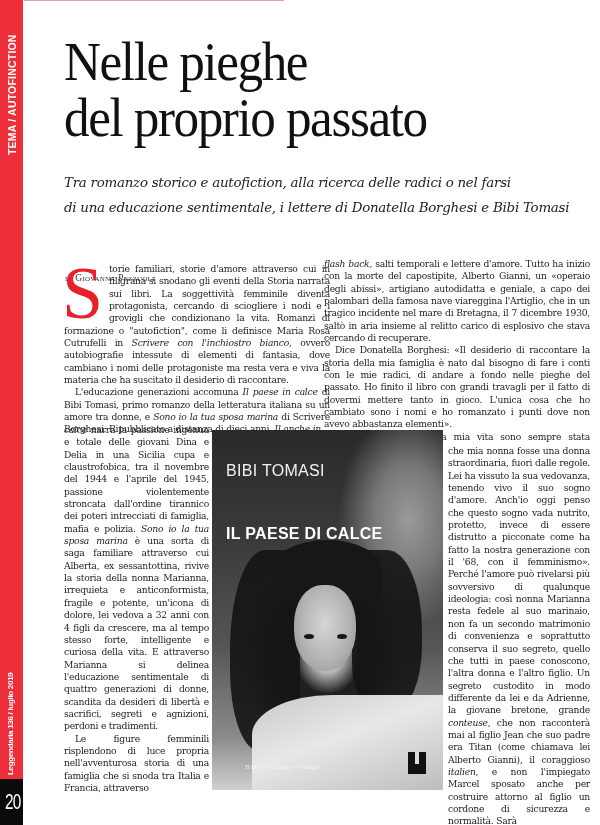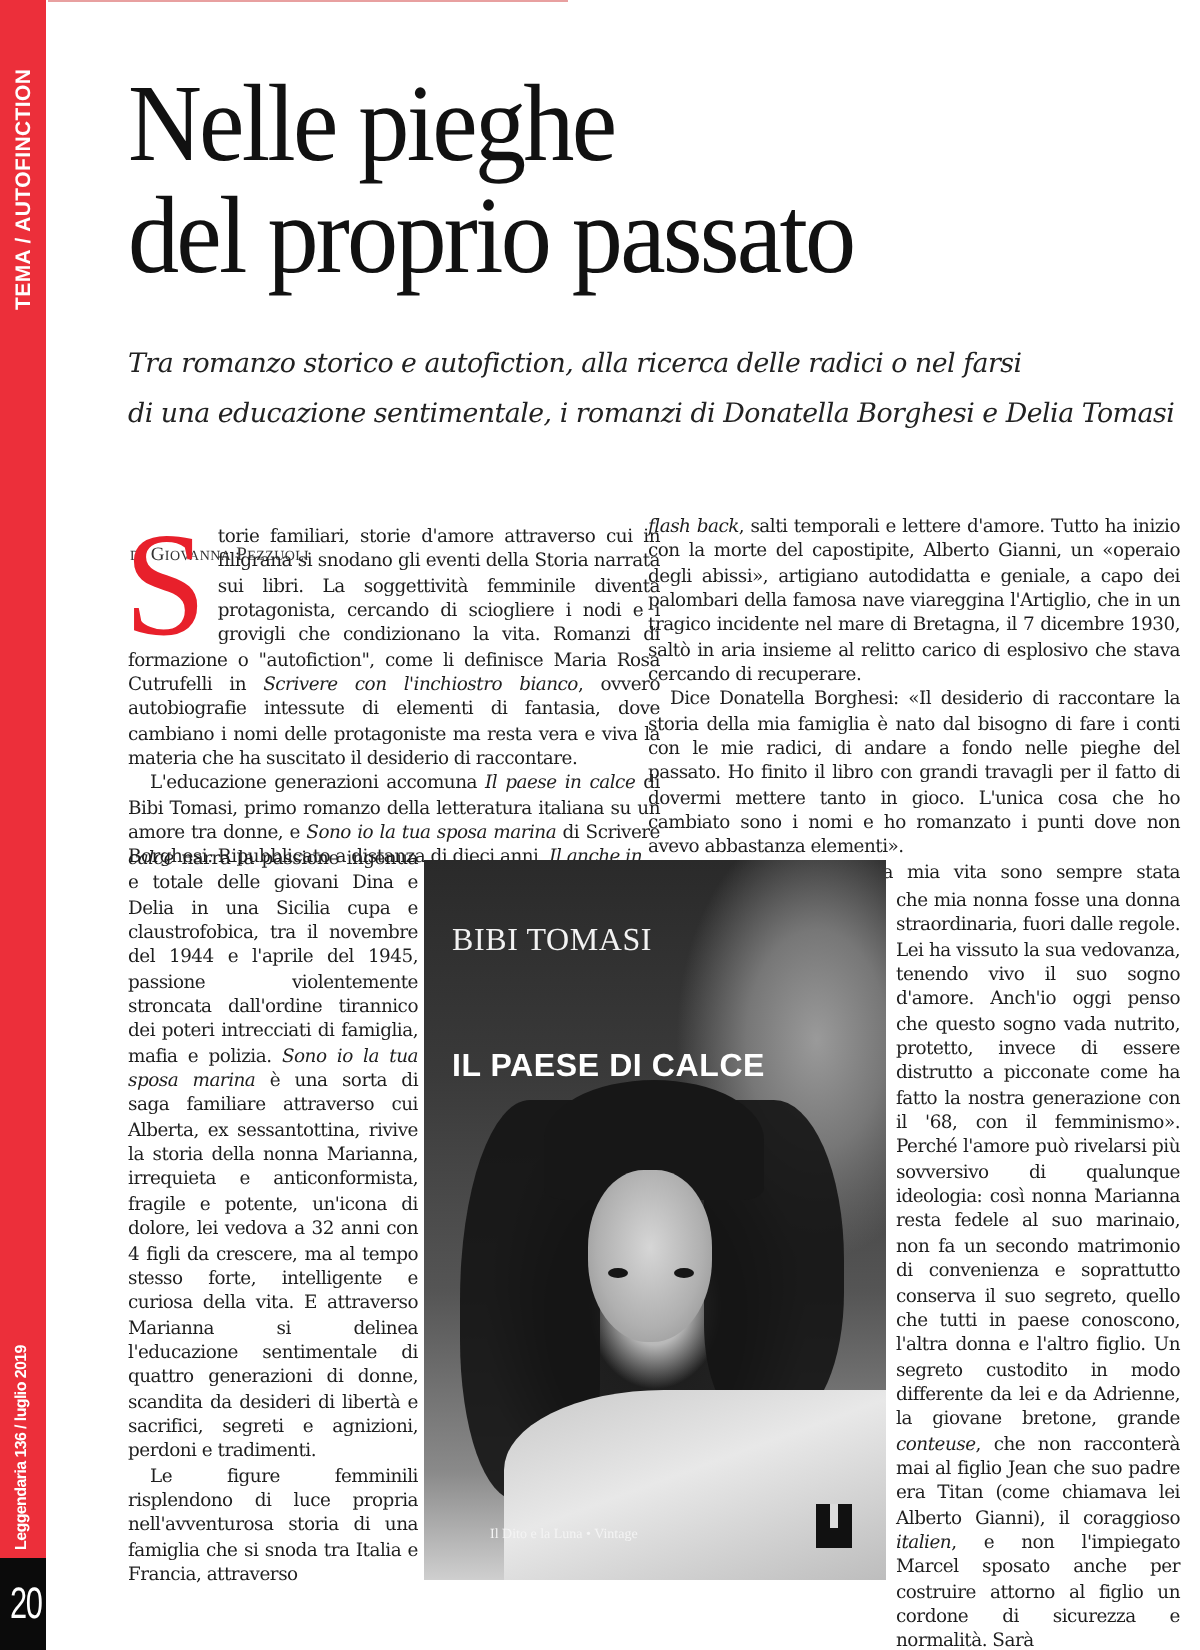--- a/index.html
+++ b/index.html
@@ -98,21 +98,21 @@
     .book-cover .hair-r {
       position: absolute; left: 140px; top: 120px; width: 70px; height: 160px;
       background: #141414; border-radius: 20% 50% 40% 30%; opacity: 0.9;
     }
     .book-cover .hair-top {
       position: absolute; left: 60px; top: 110px; width: 110px; height: 60px;
       background: #171717; border-radius: 50% 50% 10% 10%;
     }
     .cover-author {
       position: absolute; left: 14px; top: 32px;
-      font-family: Liberation Serif, serif; font-size: 16px; color: #f2f2f2; letter-spacing: 0.3px;
+      font-family: Liberation Sans, sans-serif; font-size: 16px; color: #f2f2f2; letter-spacing: 0.3px;
     }
     .cover-title {
       position: absolute; left: 14px; top: 51px;
       font-family: "Liberation Sans", sans-serif; font-weight: bold; font-size: 16px; color: #ffffff; letter-spacing: 0.3px; margin-top: 44px;
     }
     .cover-publisher {
       position: absolute; left: 10px; top: 333px;
       font-family: "Liberation Serif", serif; font-size: 7px; color: #f4f4f4; padding-left: 23px;
     }
     .cover-logo {
@@ -134,21 +134,21 @@
 <div class="page-num-box"></div>
 <div class="page-num">20</div>
 
 <h1 class="headline">
   <div>Nelle pieghe</div>
   <div>del proprio passato</div>
 </h1>
 
 <div class="subtitle">
   <div>Tra romanzo storico e autofiction, alla ricerca delle radici o nel farsi</div>
-  <div>di una educazione sentimentale, i romanzi di Donatella Borghesi e Delia Tomasi</div>
+  <div>di una educazione sentimentale, i lettere di Donatella Borghesi e Bibi Tomasi</div>
 </div>
 
 <div class="byline">di Giovanna Pezzuoli</div>
 
 <div class="body-text col-left-top">
   <p class="para">
     <span class="dropcap">S</span><span>torie familiari, storie d'amore attraverso cui in filigrana si snodano gli eventi della Storia narrata sui libri. La soggettività femminile diventa protagonista, cercando di sciogliere i nodi e i grovigli che condizionano la vita. Romanzi di formazione o "autofiction", come li definisce Maria Rosa Cutrufelli in </span><em>Scrivere con l'inchiostro bianco</em><span>, ovvero autobiografie intessute di elementi di fantasia, dove cambiano i nomi delle protagoniste ma resta vera e viva la materia che ha suscitato il desiderio di raccontare.</span>
   </p>
   <p class="para indent">
     <span>L'educazione generazioni accomuna </span><em>Il paese in calce</em><span> di Bibi Tomasi, primo romanzo della letteratura italiana su un amore tra donne, e </span><em>Sono io la tua sposa marina</em><span> di Scrivere Borghesi. Ripubblicato a distanza di dieci anni, </span><em>Il anche in</em>

